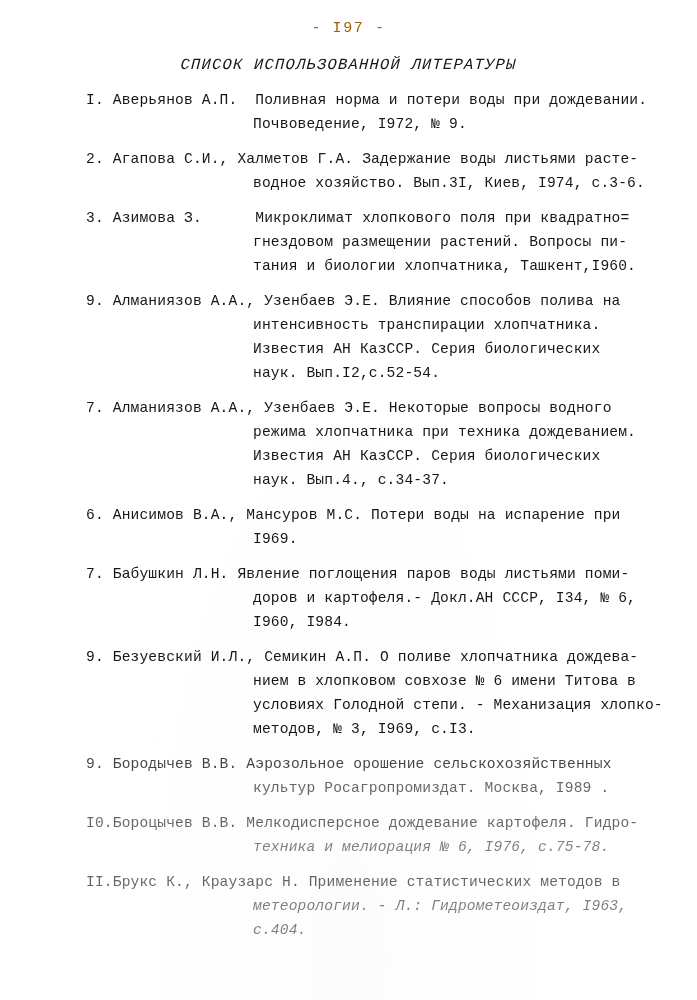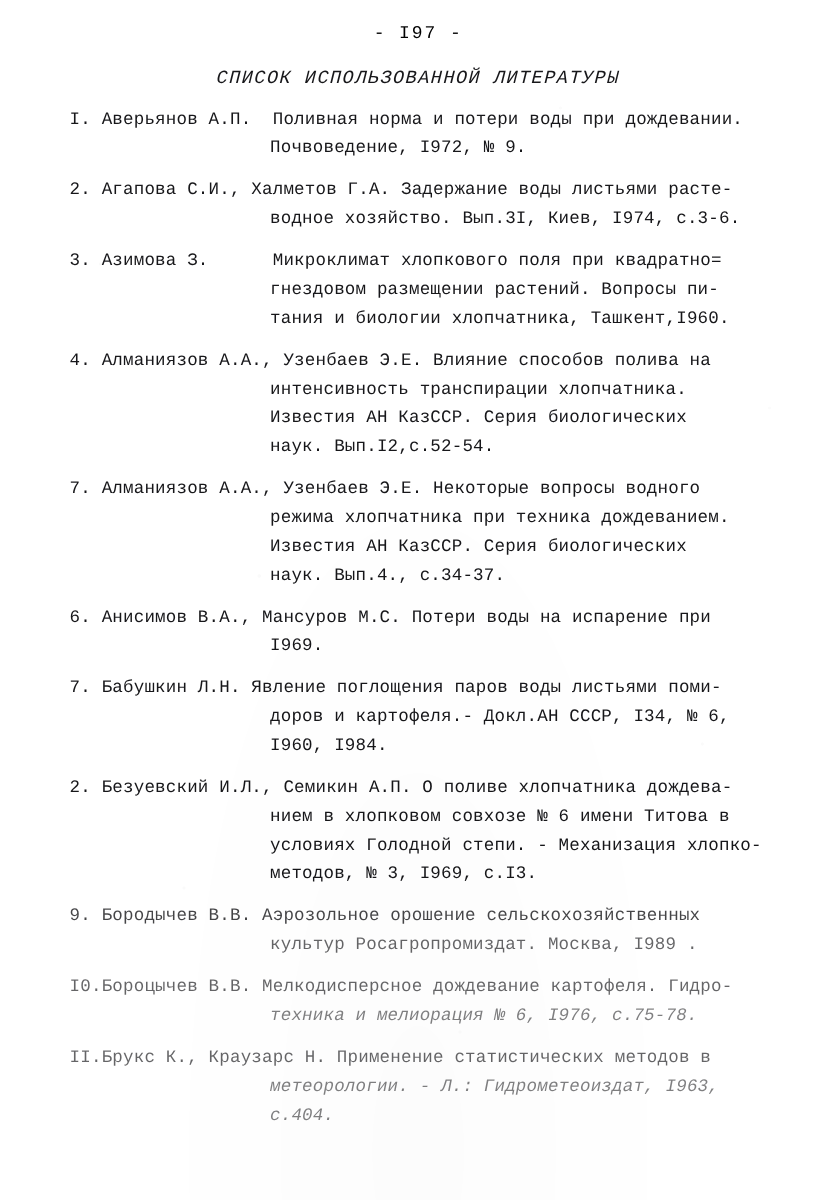--- a/index.html
+++ b/index.html
@@ -45,21 +45,21 @@
 
   
   .page-number {
     position: absolute;
     top: 20px;
     left: 0;
     right: 0;
     text-align: center;
     font-size: 15px;
     letter-spacing: 1.6px;
-    color: #000000;
+    color: #a16207;
   }
 
   
   .section-title {
     position: absolute;
     top: 56px;
     left: 0;
     right: 0;
     text-align: center;
     font-size: 15.5px;
@@ -73,20 +73,21 @@
   .bib-list {
     position: absolute;
     top: 88px;
     left: 0;
     width: 697px;
   }
 
   .bib-entry {
     position: relative;
     margin-bottom: 11px;
+    margin-left: 28px;
   }
 
   .bib-line {
     display: block;
     height: 24px;
     line-height: 24px;
     font-size: 14.6px;
     letter-spacing: 0.15px;
     white-space: pre;
   }
@@ -122,42 +123,42 @@
       <div class="bib-entry">
         <span class="bib-line first">2. Агапова С.И., Халметов Г.А. Задержание воды листьями расте-</span>
         <span class="bib-line cont">водное хозяйство. Вып.3I, Киев, I974, с.3-6.</span>
       </div>
       <div class="bib-entry">
         <span class="bib-line first">3. Азимова З.      Микроклимат хлопкового поля при квадратно=</span>
         <span class="bib-line cont">гнездовом размещении растений. Вопросы пи-</span>
         <span class="bib-line cont">тания и биологии хлопчатника, Ташкент,I960.</span>
       </div>
       <div class="bib-entry">
-        <span class="bib-line first">4. Алманиязов А.А., Узенбаев Э.Е. Влияние способов полива на</span>
+        <span class="bib-line first">9. Алманиязов А.А., Узенбаев Э.Е. Влияние способов полива на</span>
         <span class="bib-line cont">интенсивность транспирации хлопчатника.</span>
         <span class="bib-line cont">Известия АН КазССР. Серия биологических</span>
         <span class="bib-line cont">наук. Вып.I2,с.52-54.</span>
       </div>
       <div class="bib-entry">
         <span class="bib-line first">7. Алманиязов А.А., Узенбаев Э.Е. Некоторые вопросы водного</span>
         <span class="bib-line cont">режима хлопчатника при техника дождеванием.</span>
         <span class="bib-line cont">Известия АН КазССР. Серия биологических</span>
         <span class="bib-line cont">наук. Вып.4., с.34-37.</span>
       </div>
       <div class="bib-entry">
         <span class="bib-line first">6. Анисимов В.А., Мансуров М.С. Потери воды на испарение при</span>
         <span class="bib-line cont">I969.</span>
       </div>
       <div class="bib-entry">
         <span class="bib-line first">7. Бабушкин Л.Н. Явление поглощения паров воды листьями поми-</span>
         <span class="bib-line cont">доров и картофеля.- Докл.АН СССР, I34, № 6,</span>
         <span class="bib-line cont">I960, I984.</span>
       </div>
       <div class="bib-entry">
-        <span class="bib-line first">2. Безуевский И.Л., Семикин А.П. О поливе хлопчатника дождева-</span>
+        <span class="bib-line first">9. Безуевский И.Л., Семикин А.П. О поливе хлопчатника дождева-</span>
         <span class="bib-line cont">нием в хлопковом совхозе № 6 имени Титова в</span>
         <span class="bib-line cont">условиях Голодной степи. - Механизация хлопко-</span>
         <span class="bib-line cont">методов, № 3, I969, с.I3.</span>
       </div>
       <div class="bib-entry">
         <span class="bib-line first faint">9. Бородычев В.В. Аэрозольное орошение сельскохозяйственных</span>
         <span class="bib-line cont fainter">культур Росагропромиздат. Москва, I989 .</span>
       </div>
       <div class="bib-entry">
         <span class="bib-line first fainter">I0.Бороцычев В.В. Мелкодисперсное дождевание картофеля. Гидро-</span>

